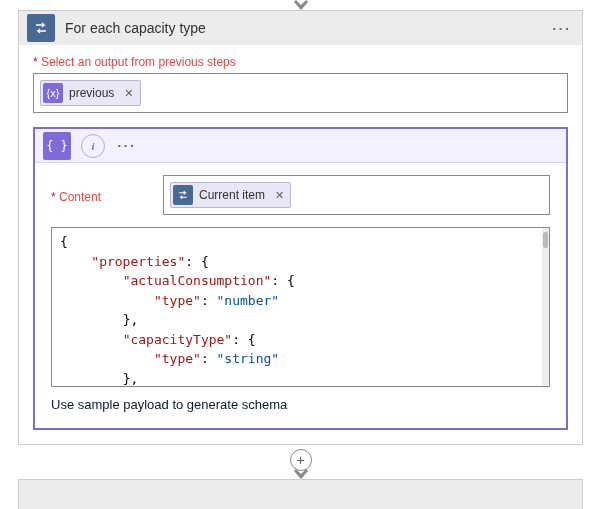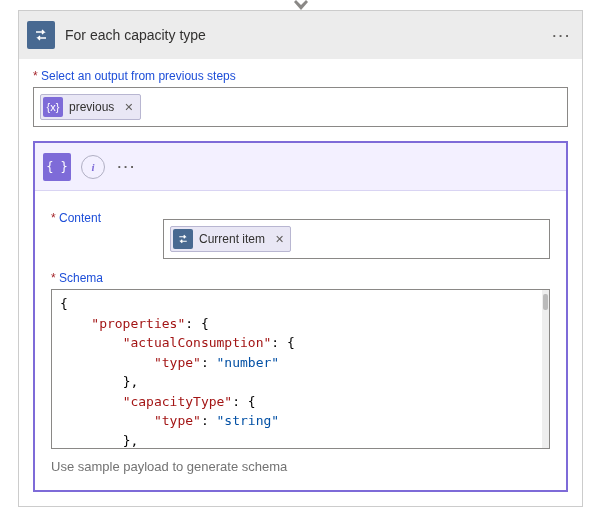--- a/index.html
+++ b/index.html
@@ -3,55 +3,55 @@
 <meta charset="utf-8">
 <style>
 * { box-sizing: border-box; margin: 0; padding: 0; }
 body { font-family: "Segoe UI", Arial, sans-serif; font-size: 13px; background: #fff; color: #323130; width: 601px; }
 .canvas { padding: 0; }
 .arrow-wrap { display: flex; flex-direction: column; align-items: center; }
 .arrow { width: 14px; height: 10px; display: block; }
 .plus-circle { width: 22px; height: 22px; border: 1px solid #8a8886; border-radius: 50%; background: #fff; display: flex; align-items: center; justify-content: center; color: #605e5c; font-size: 14px; margin-bottom: -2px; position: relative; z-index: 2; cursor: pointer; }
 
 .card { border: 1px solid #ccc; background: #fff; margin: 0 18px; }
-.header { display: flex; align-items: center; height: 48px; padding: 0 8px; gap: 10px; }
+.header { display: flex; align-items: center; height: 34px; padding: 0 8px; gap: 10px; }
 .header.gray { background: #ececec; }
 .header.purple { background: #f3f0ff; border: 2px solid #7e6bd8; border-bottom: none; }
 .header-icon { width: 28px; height: 28px; display: flex; align-items: center; justify-content: center; color: #fff; border-radius: 2px; flex-shrink: 0; }
 .header-icon.foreach { background: #486991; }
 .header-icon.parse { background: #7e6bd8; }
 .header-title { flex: 1; font-size: 14px; color: #323130; }
 .info-btn, .menu-btn { width: 24px; height: 24px; display: flex; align-items: center; justify-content: center; cursor: pointer; color: #605e5c; }
 .info-btn { border: 1px solid #b0afc3; border-radius: 50%; font-size: 11px; font-family: Georgia, serif; font-style: italic; font-weight: bold; color: #7e6bd8; }
 .menu-dots { letter-spacing: 2px; font-weight: bold; }
 
 .body { padding: 10px 14px 14px; }
-.req-label { color: #1d4ed8; font-size: 12px; margin-bottom: 4px; display: block; }
+.req-label { color: #ef4444; font-size: 12px; margin-bottom: 4px; display: block; }
 .req-label::before { content: "* "; color: #a4262c; }
 .pill-input { border: 1px solid #8a8886; padding: 6px; min-height: 36px; display: flex; align-items: center; gap: 6px; background: #fff; }
 .pill { display: inline-flex; align-items: center; gap: 6px; border: 1px solid #b8b6d1; background: #e9e7f5; border-radius: 2px; padding: 2px 6px 2px 2px; font-size: 12px; }
 .pill .pill-icon { width: 20px; height: 20px; display: flex; align-items: center; justify-content: center; color: #fff; font-size: 11px; border-radius: 2px; }
 .pill.var .pill-icon { background: #7e6bd8; }
 .pill.item .pill-icon { background: #486991; }
 .pill .x { color: #605e5c; cursor: pointer; margin-left: 4px; font-size: 11px; }
 
 .inner-card { margin-top: 14px; border: 2px solid #7e6bd8; background: #fff; }
 .inner-body { padding: 12px 16px 16px; }
-.row { display: flex; align-items: flex-start; gap: 12px; margin-bottom: 12px; }
+.row { display: flex; align-items: center; gap: 12px; margin-bottom: 12px; }
 .row .lbl { width: 100px; padding-top: 8px; }
-.row .ctl { flex: 1; margin-top: 16px; }
+.row .ctl { flex: 1; }
 
 .schema-box { border: 1px solid #8a8886; height: 160px; overflow: hidden; font-family: Consolas, monospace; font-size: 13px; line-height: 1.5; padding: 4px 8px; background: #fff; white-space: pre; position: relative; }
 .schema-box .sbar { position: absolute; right: 0; top: 0; width: 7px; height: 100%; background: #eee; }
 .schema-box .sbar::before { content:""; position:absolute; top:4px; left:1px; width:5px; height:16px; background:#bbb; border-radius:2px; }
 .k { color: #a31515; }
 .p { color: #000; }
 .s { color: #0451a5; }
 
-.link { color: #737373; font-size: 13px; cursor: pointer; margin-top: 10px; display: inline-block; }
+.link { color: #0f172a; font-size: 13px; cursor: pointer; margin-top: 10px; display: inline-block; }
 
 .gray-text { color: #605e5c; }
 </style>
 </head>
 <body>
 
 <div class="canvas">
 
   <div class="arrow-wrap">
     <svg class="arrow" viewBox="0 0 14 10">
@@ -104,21 +104,20 @@
                         <path fill="none" stroke="#fff" stroke-width="1.6" d="M3 5h8l-2-2m2 2-2 2M13 11H5l2 2m-2-2 2-2"></path>
                       </svg>
                   </span>
                   <span>Current item</span>
                   <span class="x">✕</span>
                 </span>
               </div>
             </div>
           </div>
 
-          <span class="req-label">Schema</span>
           <div class="schema-box"><span class="p">{</span>
     <span class="k">"properties"</span><span class="p">: {</span>
         <span class="k">"actualConsumption"</span><span class="p">: {</span>
             <span class="k">"type"</span><span class="p">: </span><span class="s">"number"</span>
         <span class="p">},</span>
         <span class="k">"capacityType"</span><span class="p">: {</span>
             <span class="k">"type"</span><span class="p">: </span><span class="s">"string"</span>
         <span class="p">},</span>
         
             <div class="sbar"></div></div>

